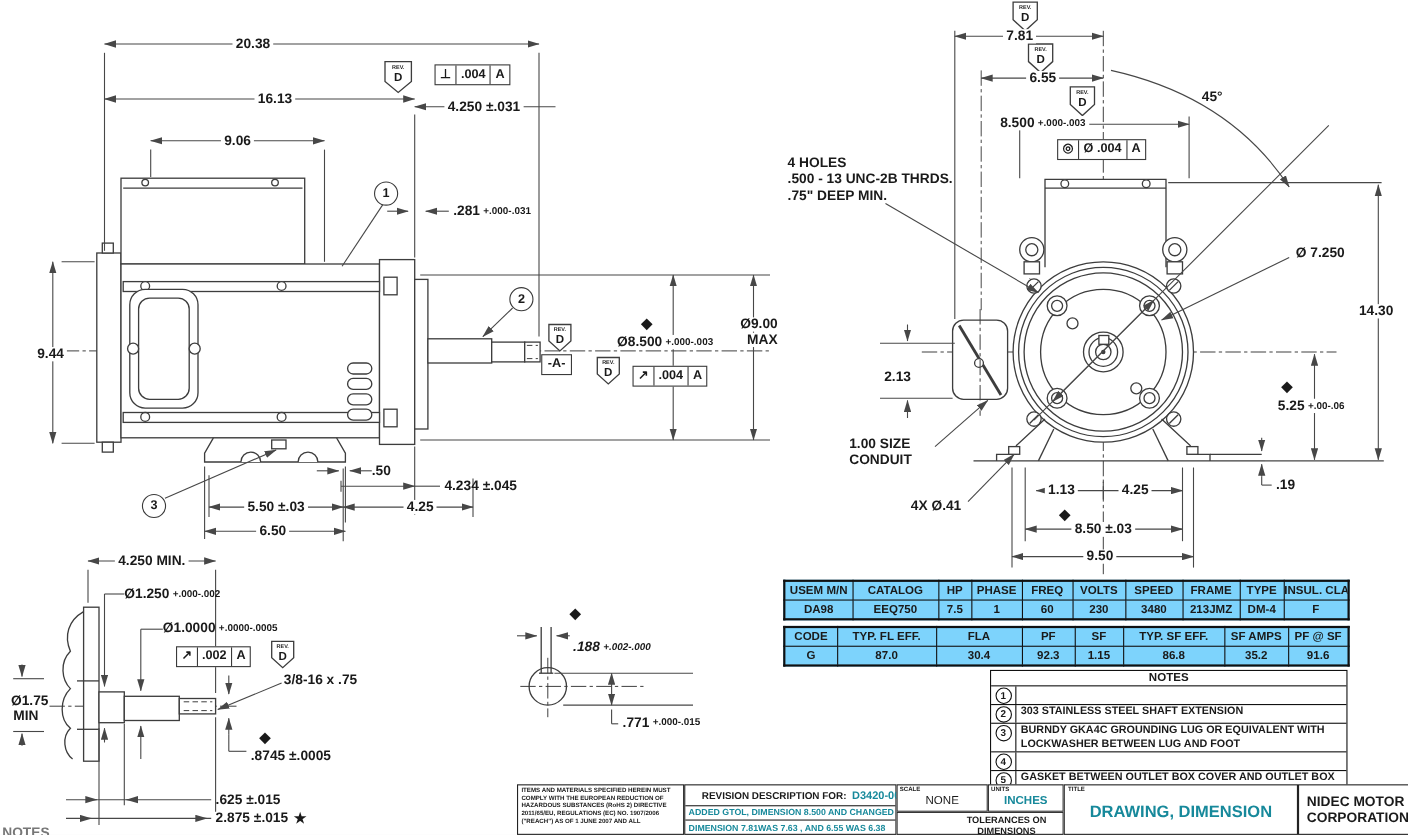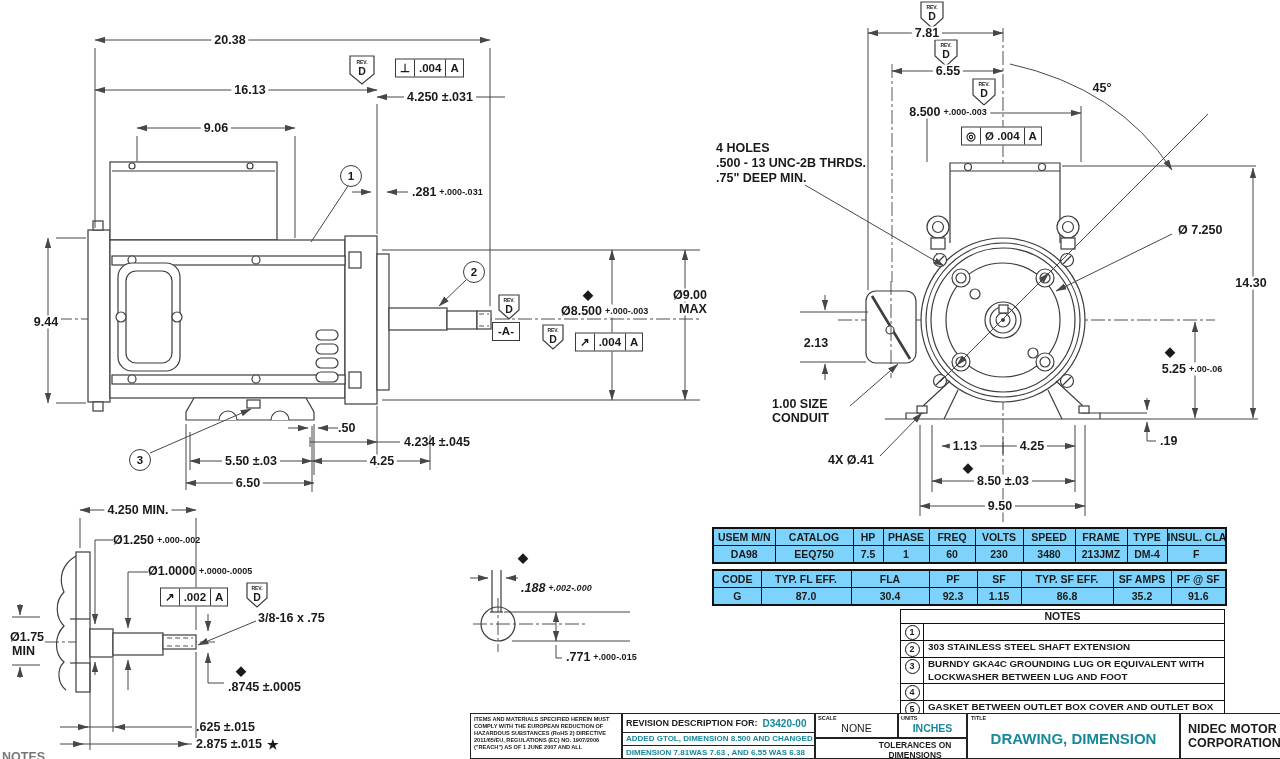--- a/index.html
+++ b/index.html
@@ -565,21 +565,21 @@
 <div class="tb-cell" style="left:470px;top:713px;width:152px;height:46px;padding:2px 3px;">
   <div style="font-size:5.6px;font-weight:bold;line-height:7px;">
     <div>ITEMS AND MATERIALS SPECIFIED HEREIN MUST</div>
     <div>COMPLY WITH THE EUROPEAN REDUCTION OF</div>
     <div>HAZARDOUS SUBSTANCES (RoHS 2) DIRECTIVE</div>
     <div>2011/65/EU, REGULATIONS (EC) NO. 1907/2006</div>
     <div>("REACH") AS OF 1 JUNE 2007 AND ALL</div>
   </div>
 </div>
 <div class="tb-cell" style="left:622px;top:713px;width:193px;height:46px;">
-  <div style="border-bottom:1.3px solid #222;height:18px;display:flex;align-items:center;padding:0 3px;white-space:nowrap;">
+  <div style="border-bottom:1.3px solid #222;height:18px;display:flex;align-items:center;padding:0 15px;white-space:nowrap;">
     <span style="font-size:9px;font-weight:bold;">REVISION DESCRIPTION FOR:</span>
     <span class="teal" style="font-size:10px;font-weight:bold;margin-left:5px;">D3420-00</span>
   </div>
   <div class="teal" style="border-bottom:1.3px solid #222;height:12px;font-size:8px;font-weight:bold;line-height:12px;padding:0 3px;white-space:nowrap;">ADDED GTOL, DIMENSION 8.500 AND CHANGED</div>
   <div class="teal" style="height:13px;font-size:8px;font-weight:bold;line-height:13px;padding:0 3px;white-space:nowrap;">DIMENSION 7.81WAS 7.63 , AND 6.55 WAS 6.38</div>
 </div>
 <div class="tb-cell" style="left:815px;top:713px;width:83px;height:25px;">
   <span class="tinylbl" style="left:2px;top:1px;">SCALE</span>
   <div style="text-align:center;font-size:10.5px;font-weight:normal;margin-top:8px;">NONE</div>
 </div>

